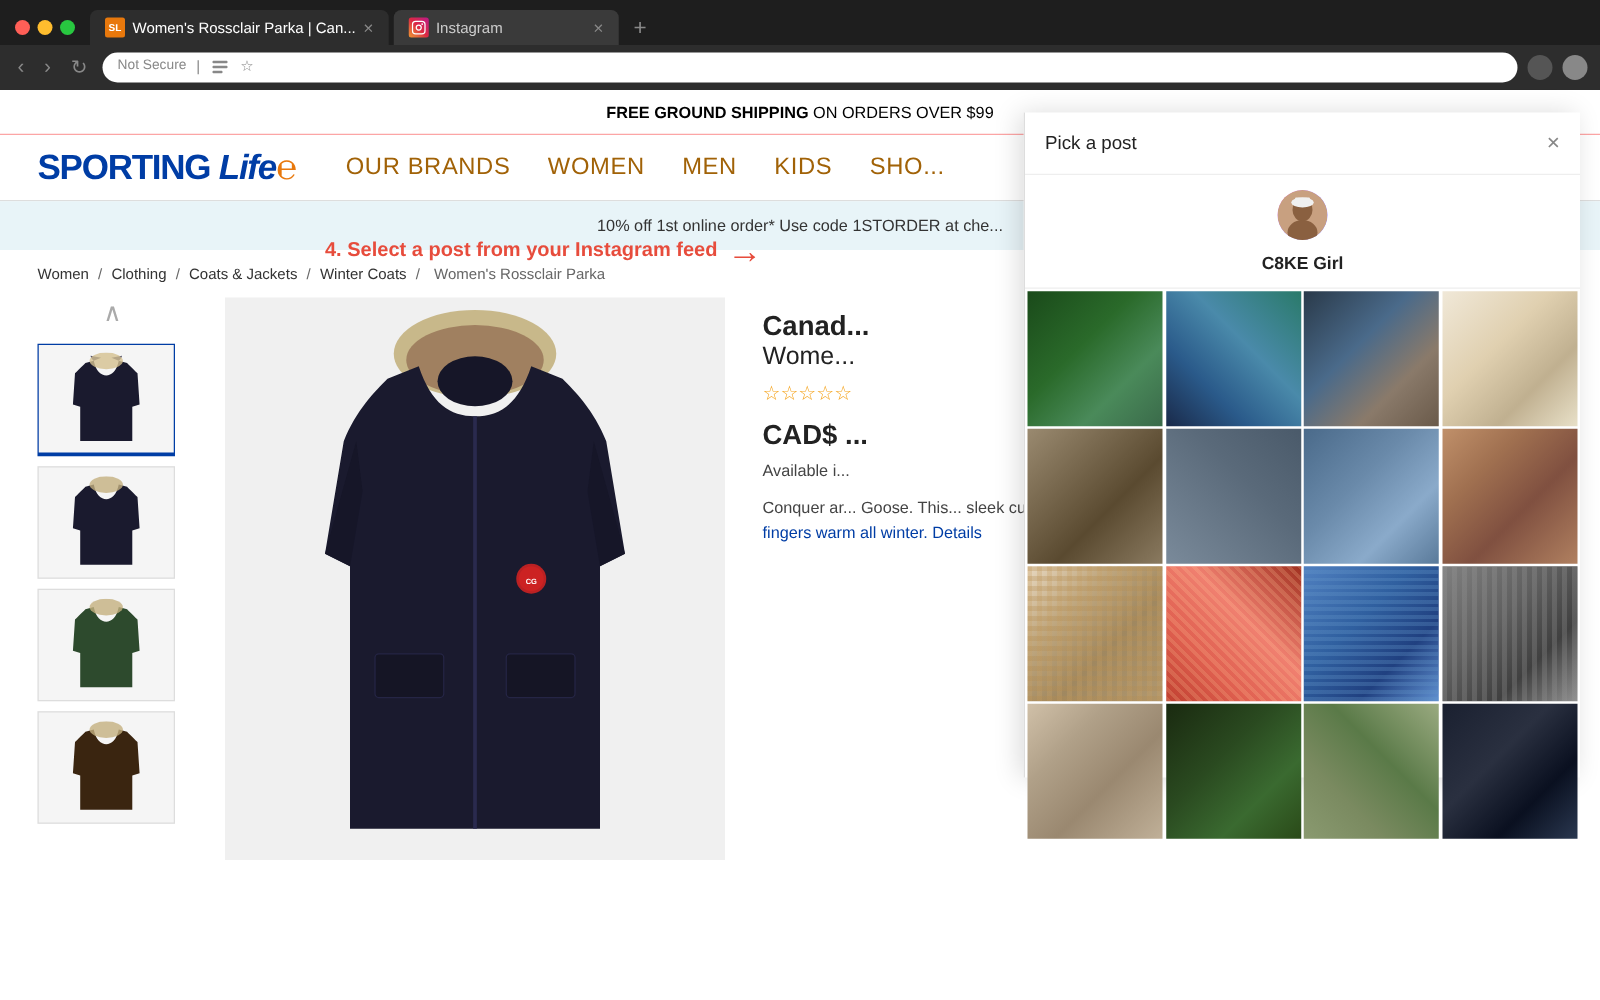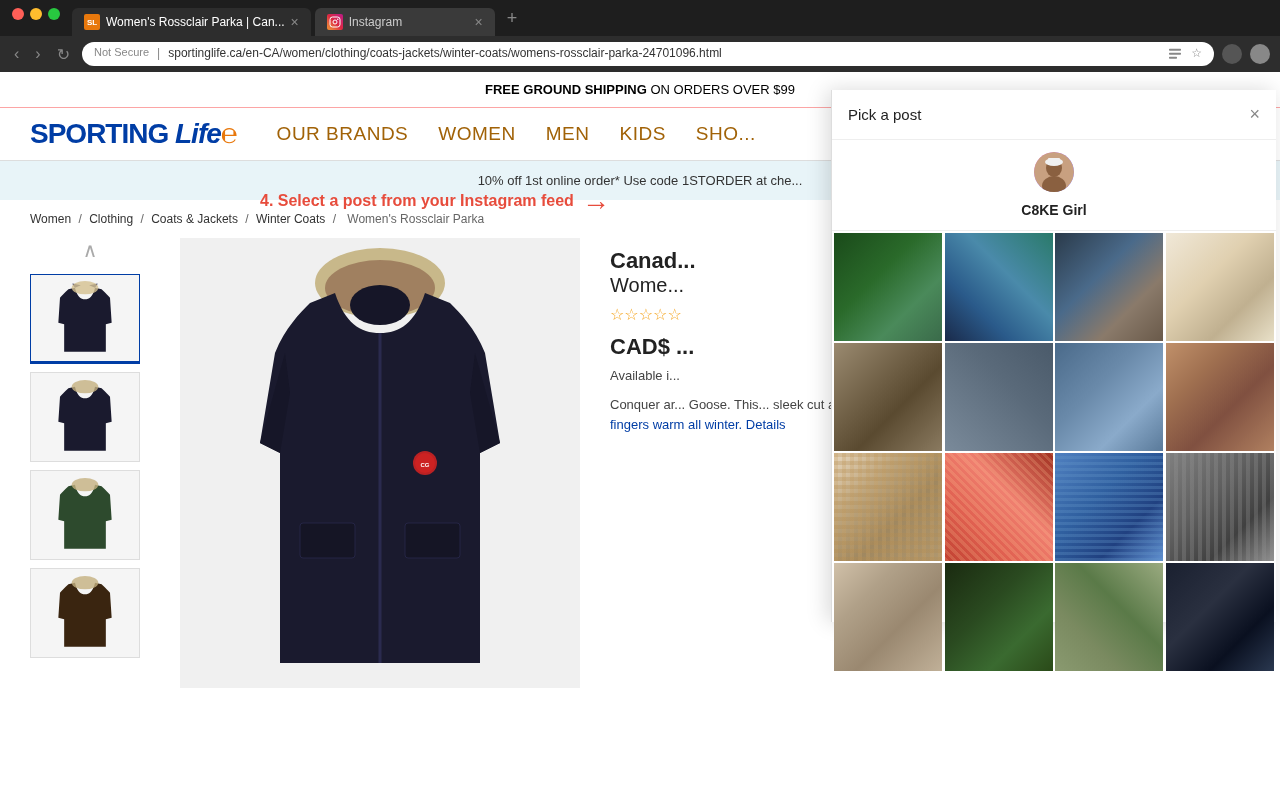--- a/index.html
+++ b/index.html
@@ -1,19 +1,19 @@
 <!DOCTYPE html>
 <html><head>
   <meta charset="utf-8">
   <style>
     * { box-sizing: border-box; margin: 0; padding: 0; }
     body { font-family: Arial, sans-serif; background: #fff; width: 1280px; height: 800px; overflow: hidden; position: relative; }
     .tab-bar {
       display: flex;
-      align-items: flex-start;
+      align-items: center;
       padding: 8px 8px 0;
       background: #1e1e1e;
       gap: 4px;
     }
     .traffic-lights {
       display: flex; gap: 6px; padding: 0 8px 0 4px;
     }
     .tl { width: 12px; height: 12px; border-radius: 50%; }
     .tl-red { background: #ff5f57; }
     .tl-yellow { background: #ffbd2e; }
@@ -177,21 +177,21 @@
     }
     .arrow-right {
       color: #e74c3c;
       font-size: 24px;
     }
 
     
     .instagram-panel {
       position: absolute;
       top: 90px;
-      right: 4px;
+      right: 16px;
       width: 445px;
       height: 532px;
       background: #fff;
       border-left: 1px solid #ddd;
       box-shadow: -4px 0 20px rgba(0,0,0,0.15);
       z-index: 10;
     }
     .panel-header {
       display: flex;
       align-items: center;
@@ -284,21 +284,20 @@
     <button class="new-tab-btn">+</button>
   </div>
 
   <div class="address-bar-row">
     <button class="nav-btn">‹</button>
     <button class="nav-btn">›</button>
     <button class="nav-btn">↻</button>
     <div class="address-bar">
       <span class="not-secure">Not Secure</span>
       <span style="color:#888;">|</span>
-      <span class="url-text">sportinglife.ca/en-CA/women/clothing/coats-jackets/winter-coats/womens-rossclair-parka-24701096.html</span>
       <svg width="16" height="16" viewBox="0 0 24 24" fill="#888">
           <rect x="3" y="4" width="18" height="3" rx="1"></rect>
           <rect x="3" y="10" width="18" height="3" rx="1"></rect>
           <rect x="3" y="16" width="12" height="3" rx="1"></rect>
         </svg>
       <span class="star-icon">☆</span>
     </div>
     <div style="width:20px; height:20px; background:#555; border-radius:50%;"></div>
     <div style="width:20px; height:20px; background:#888; border-radius:50%;"></div>
   </div>

